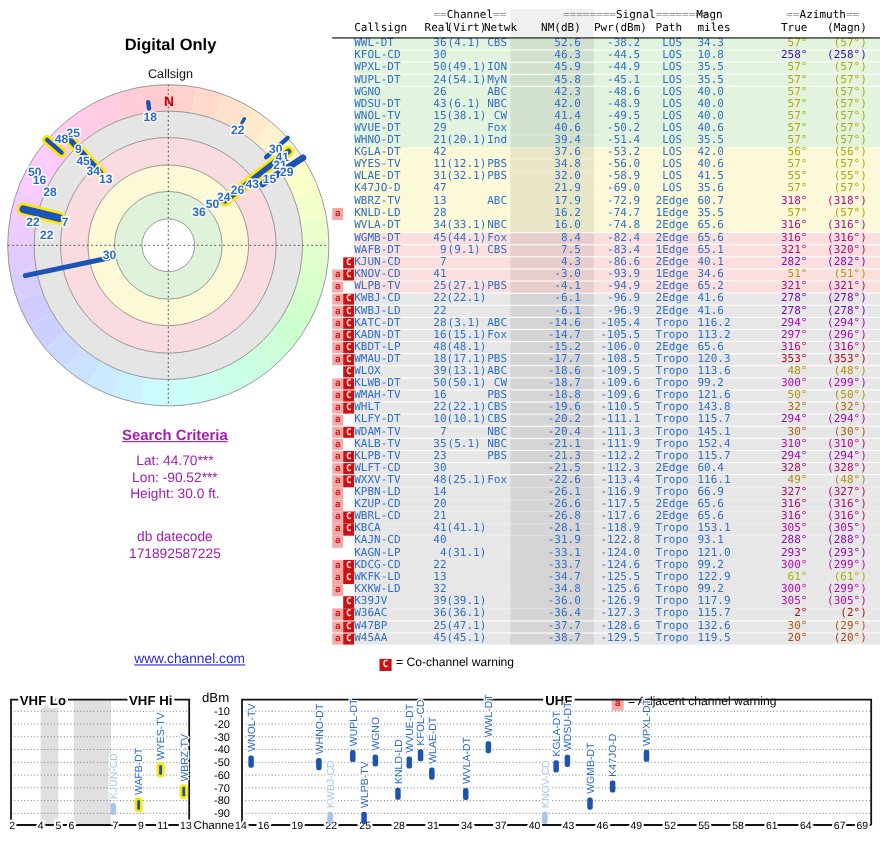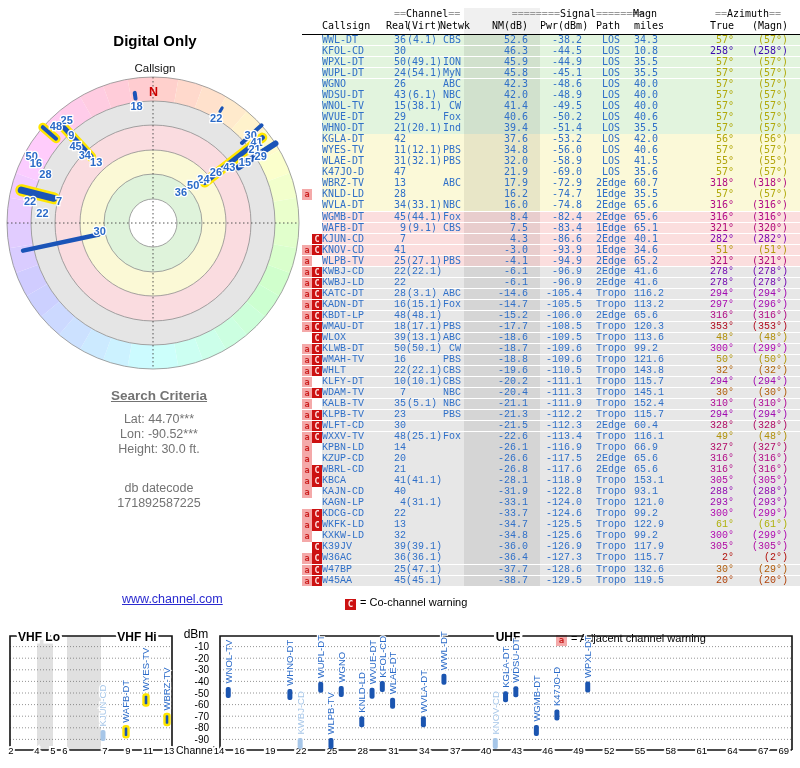--- a/index.html
+++ b/index.html
@@ -3,21 +3,21 @@
 <meta charset="utf-8">
 <style>
   html,body{margin:0;padding:0;background:#fff;}
   #page{position:relative;width:800px;height:768px;background:#fff;overflow:hidden;
         font-family:"Liberation Sans",sans-serif;}
   .abs{position:absolute;}
   
   #radar-title{left:40px;top:32px;width:230px;text-align:center;font-weight:bold;font-size:15px;color:#000;}
   #radar-sub{left:40px;top:62px;width:230px;text-align:center;font-size:11.5px;color:#111;}
   
-  #search{left:59px;top:388px;width:200px;text-align:center;color:#737373;}
+  #search{left:59px;top:388px;width:200px;text-align:center;color:#a21caf;}
   #search .stitle{font-size:13.5px;font-weight:bold;text-decoration:underline;margin-bottom:9px;}
   #search .sline{font-size:12.5px;line-height:15px;}
   #search .sgap{height:24px;}
   
   #site-link{left:122px;top:592px;font-size:12.5px;color:#2b2bd0;text-decoration:underline;cursor:pointer;}
   
   .legend-item{top:596px;font-size:11px;color:#000;}
   #legend-co{left:345px;} #legend-adj{left:556px;margin-top:36px;}
   .wic{display:inline-block;width:11px;height:11px;text-align:center;line-height:11px;
        font:bold 9px "DejaVu Sans Mono",monospace;vertical-align:-1px;margin-right:4px;}
@@ -40,21 +40,21 @@
   .c-nm  {width:76px;text-align:right;padding-right:12px;background:rgba(0,0,0,0.075);}
   .c-pwr {width:56px;text-align:right;padding-right:14px;}
   .c-path{width:38px;text-align:right;padding-right:14px;}
   .c-mi  {width:34px;text-align:right;padding-right:13px;}
   .c-true{width:78px;text-align:right;padding-right:12px;}
   .c-magn{width:54px;text-align:right;padding-right:12px;}
   .stripe{display:inline-block;height:10.4px;}
   .tier-g{background:#e2f4de;}
   .tier-y{background:#fbf9d8;}
   .tier-p{background:#fbdede;}
-  .tier-e{background:#e7e7e7;font-family:Liberation Mono, monospace;}
+  .tier-e{background:#e7e7e7;}
   #nmshade{position:absolute;left:162px;top:0;width:76px;height:26px;background:rgba(0,0,0,0.06);}
 </style>
 </head>
 <body>
 
 <div id="page">
 
   <div class="abs" id="radar-title">Digital Only</div>
   <div class="abs" id="radar-sub">Callsign</div>
   <svg class="abs" id="radar" style="left:0;top:75px" width="310" height="300">

